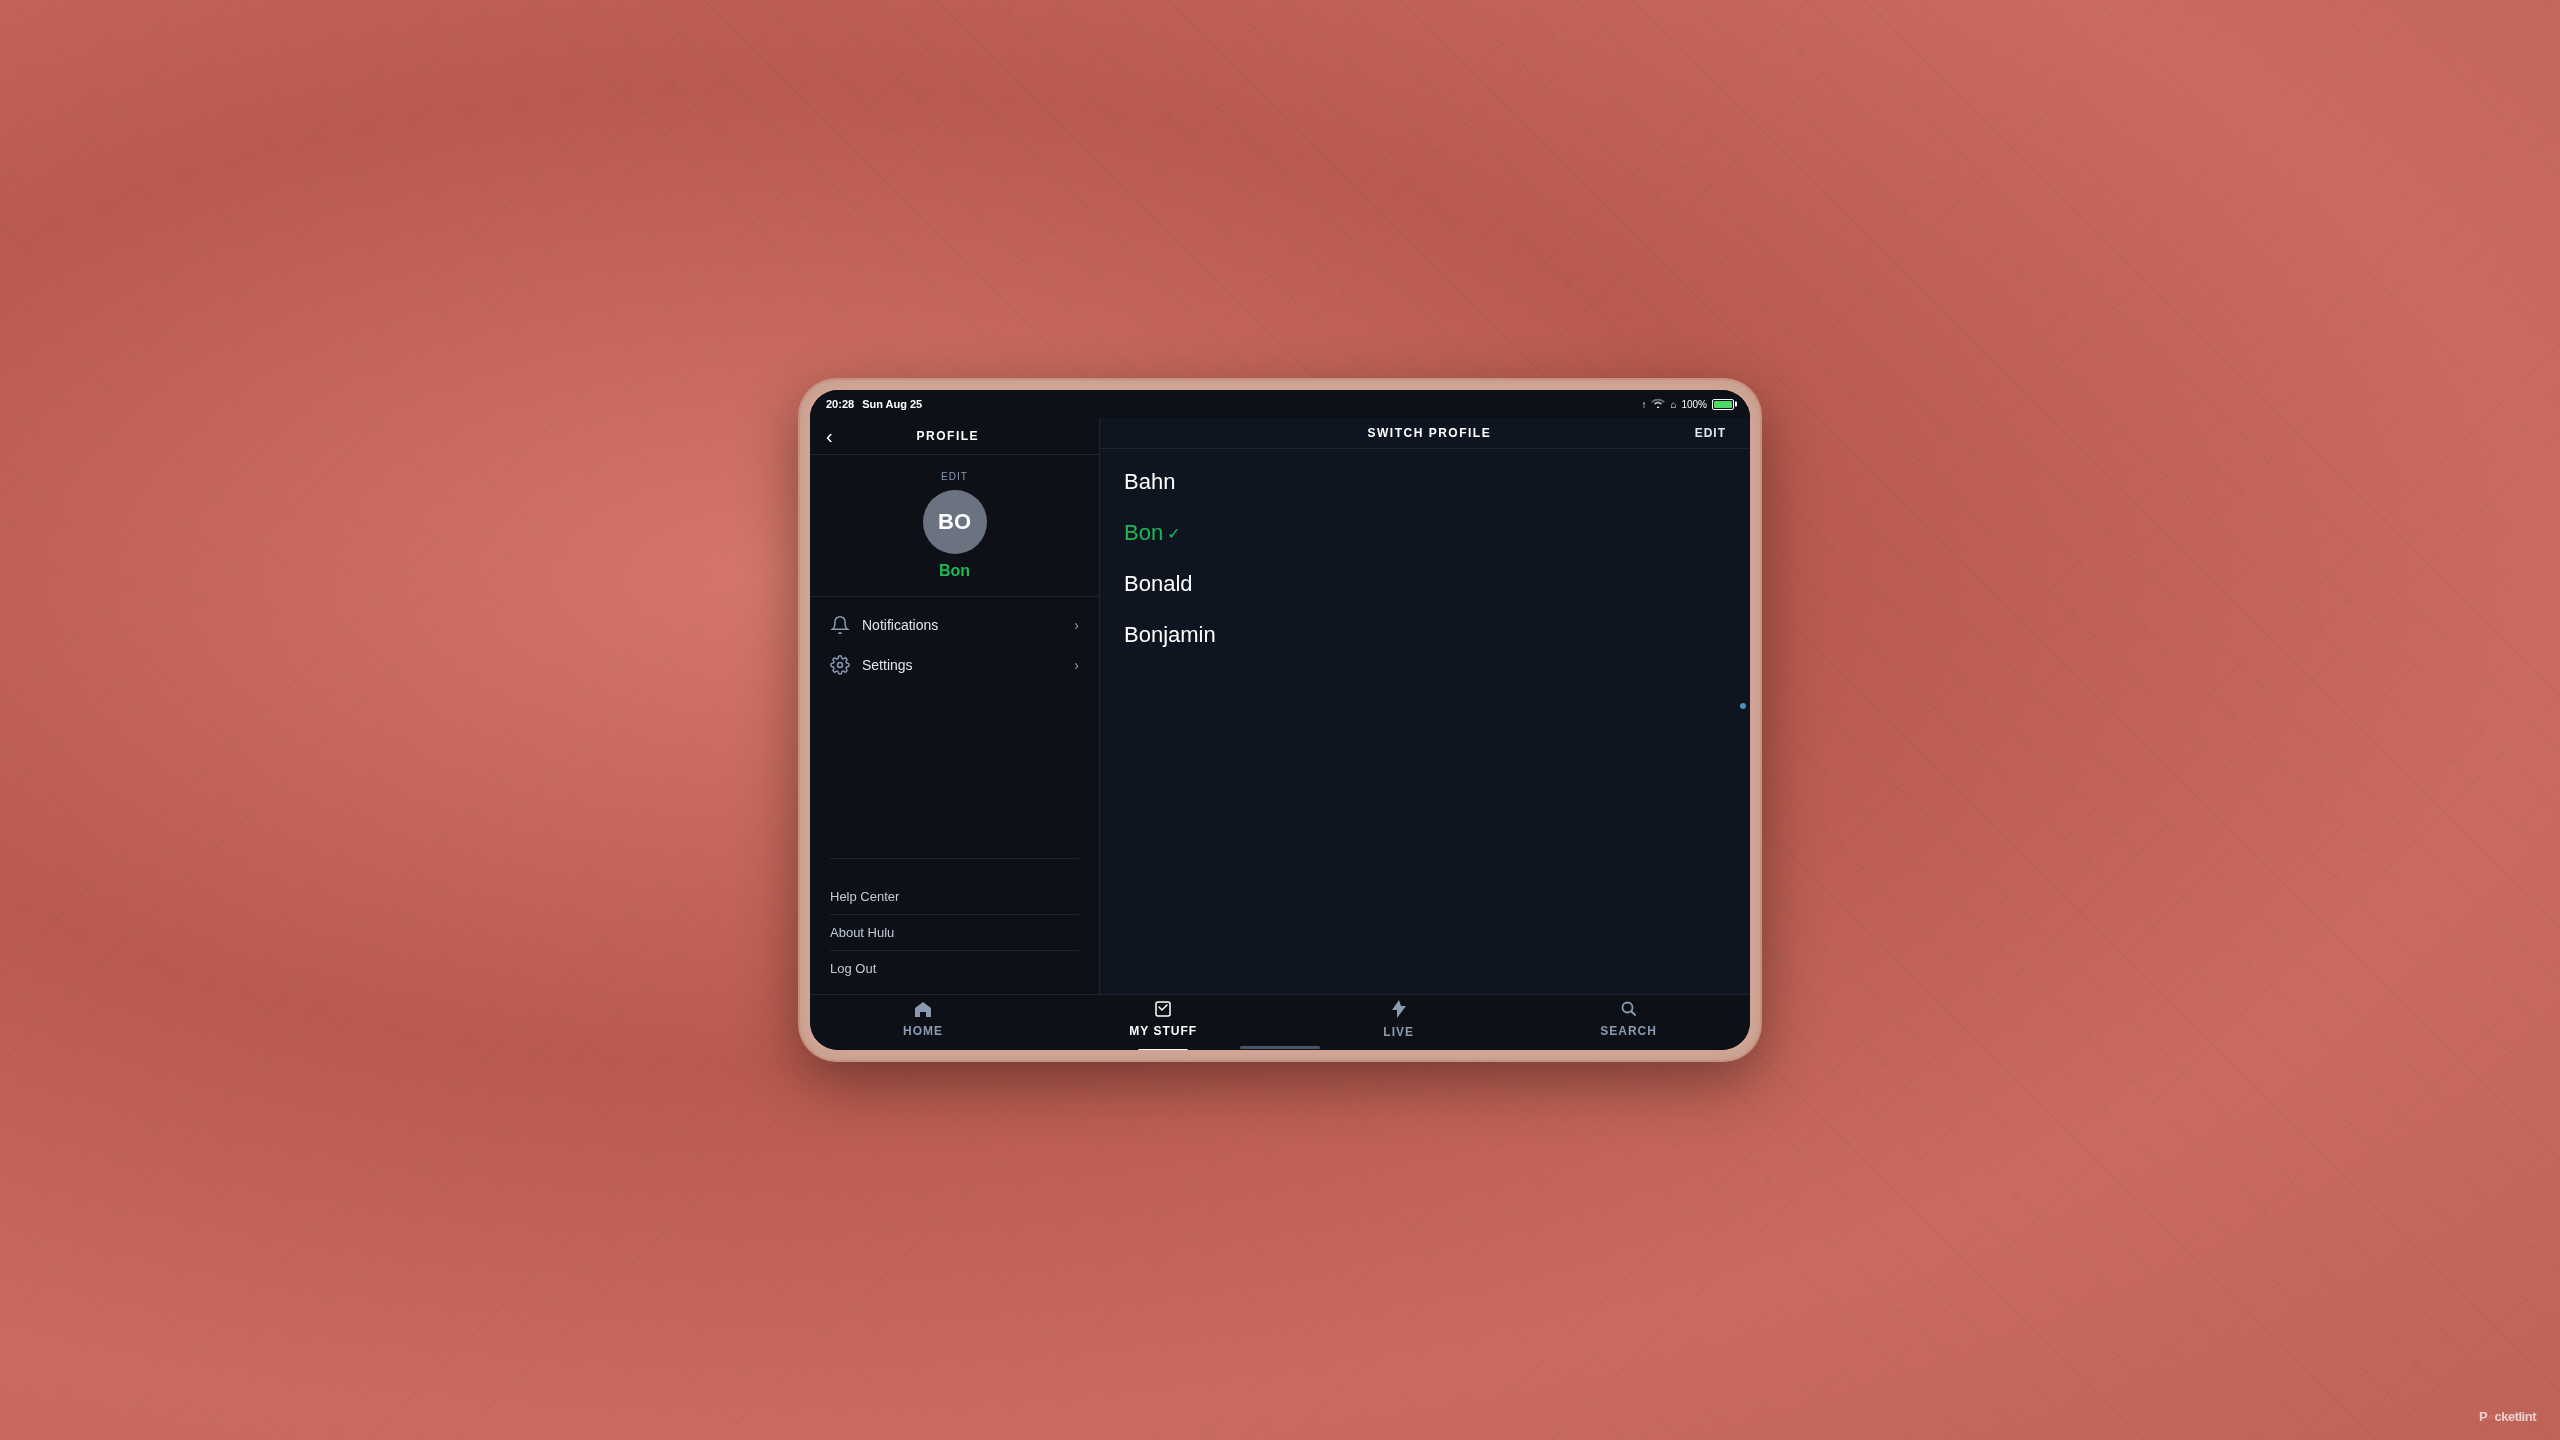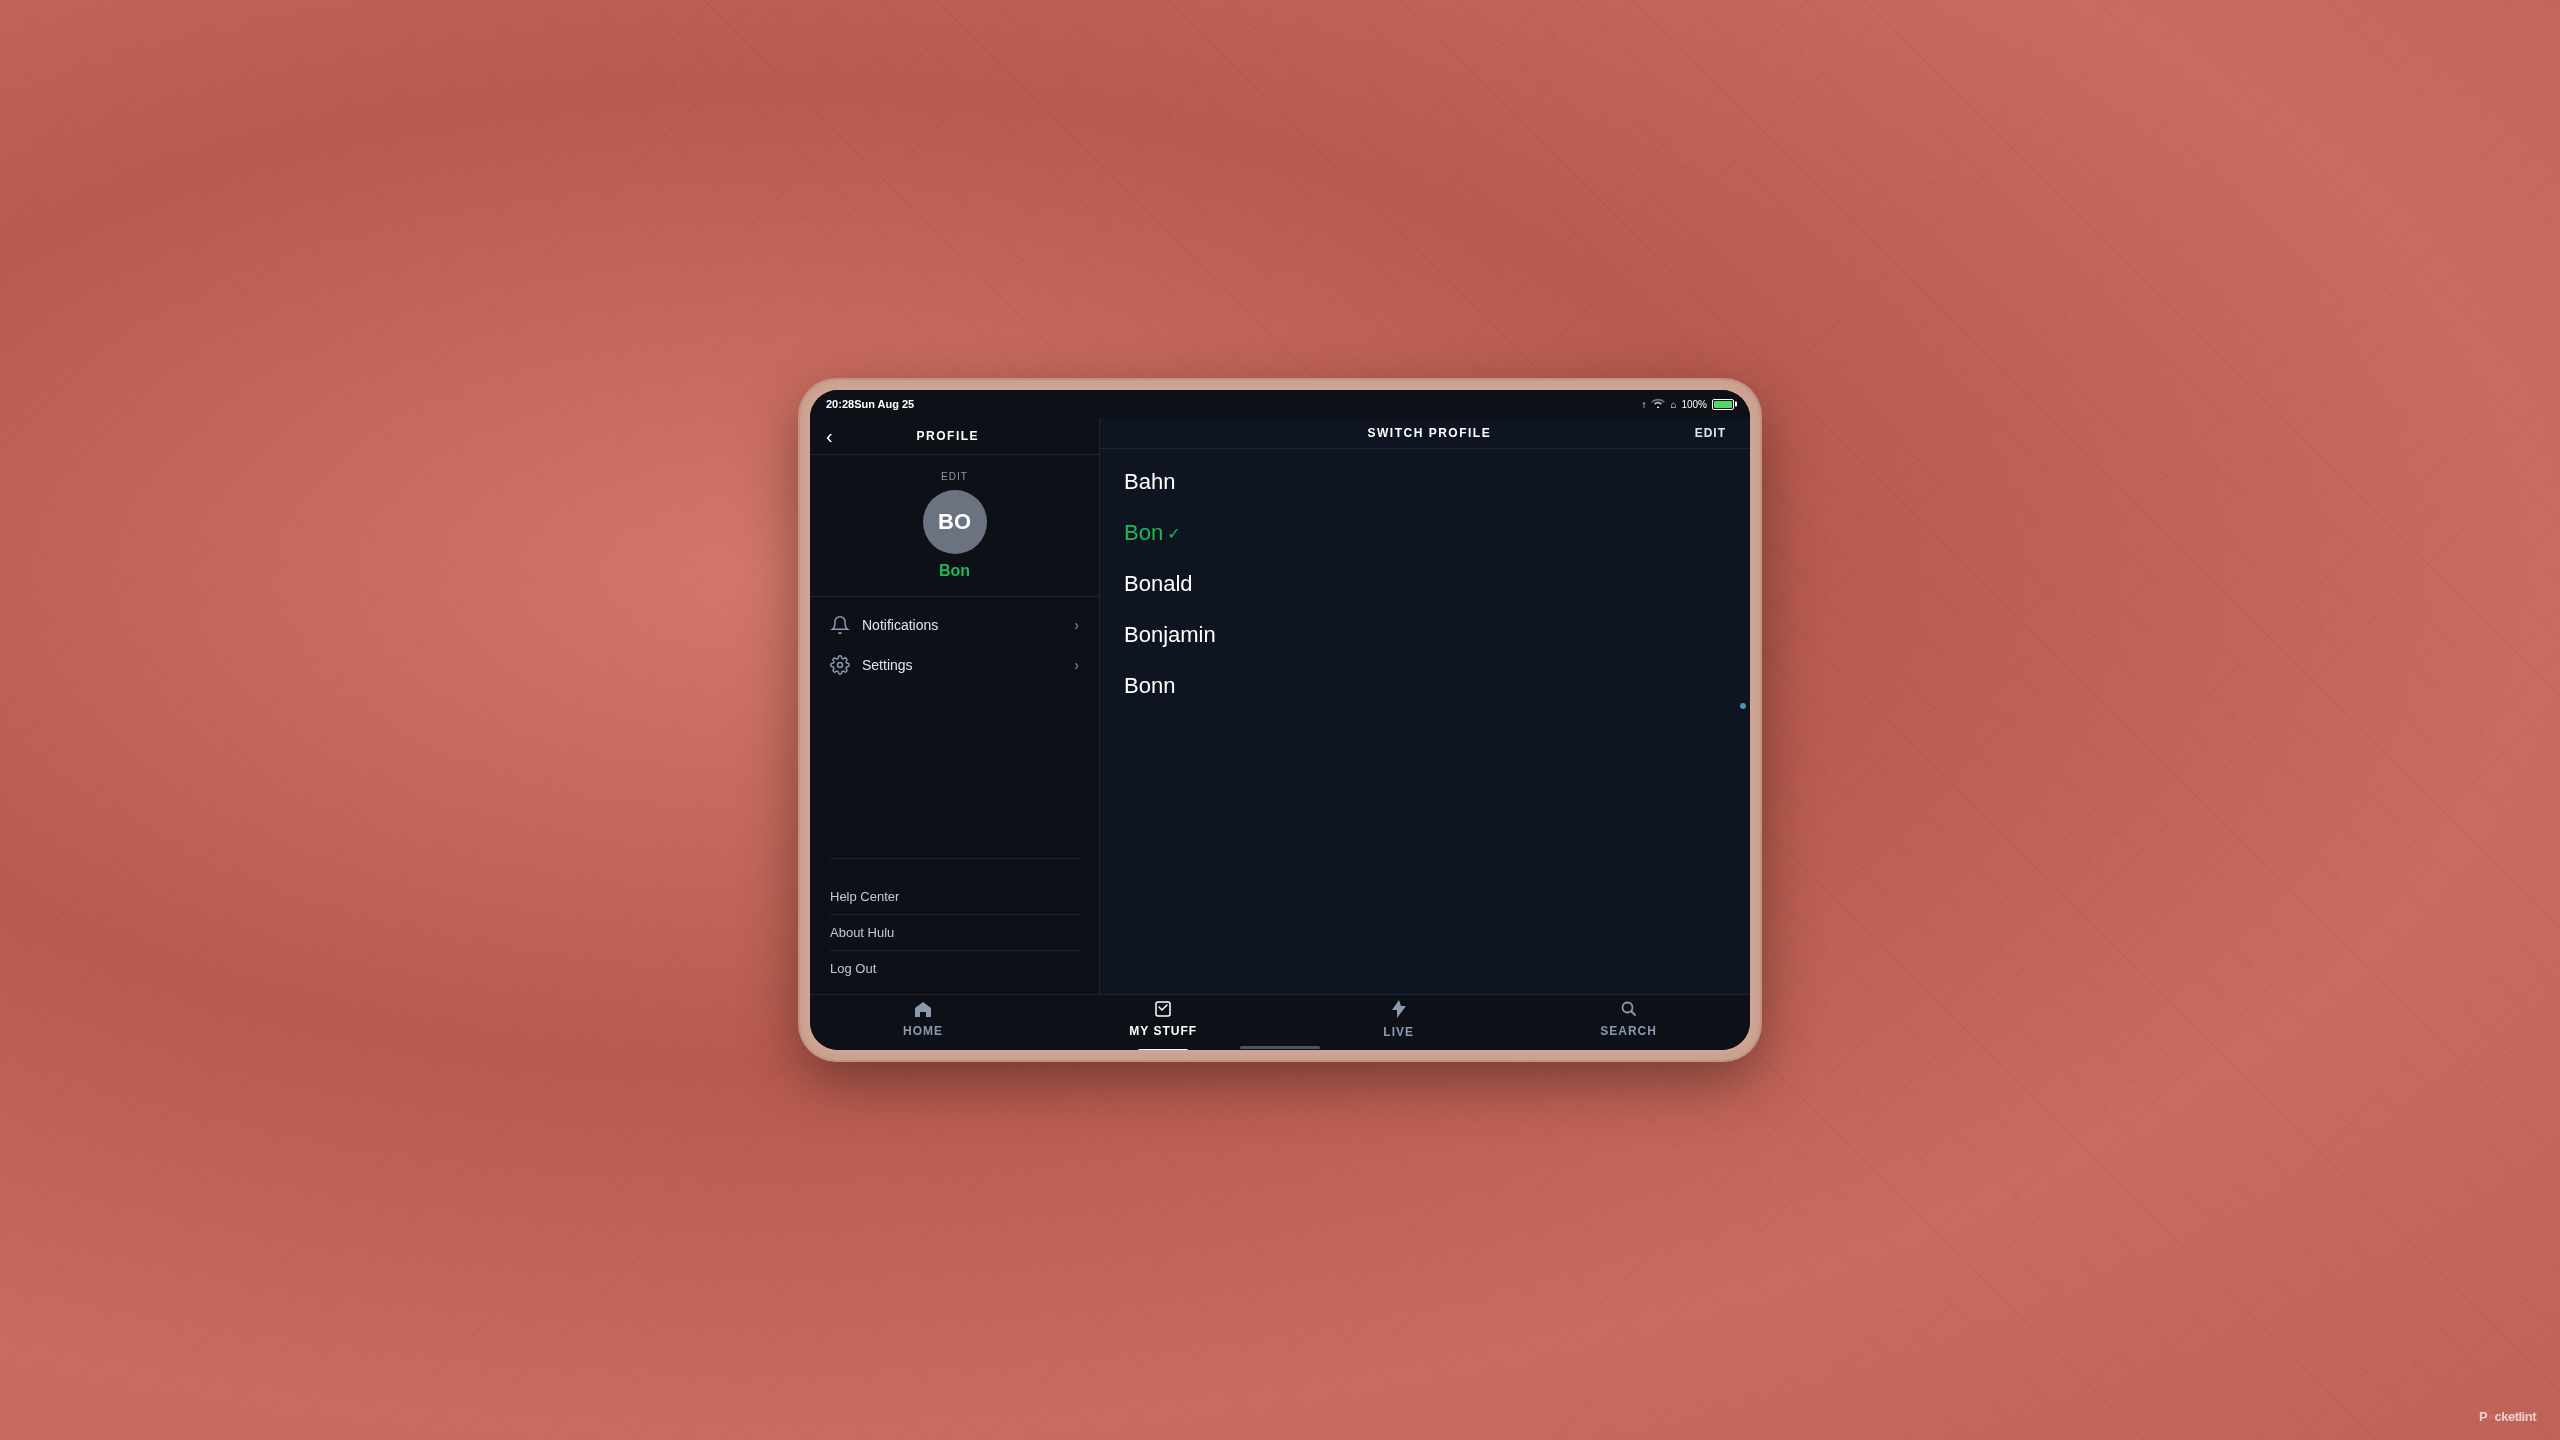--- a/index.html
+++ b/index.html
@@ -434,21 +434,21 @@
       height: 20px;
     }
   </style>
 </head>
 <body>
 
 <div class="tablet-frame">
   <div class="tablet-screen">
 
     <div class="status-bar">
-      <div style="display:flex;align-items:center;">
+      <div style="display:flex;gap:8px;align-items:center;">
         <span class="status-time">20:28</span>
         <span class="status-time">Sun Aug 25</span>
       </div>
       <div class="status-right">
         <span class="status-icon">↑</span>
         <span class="status-icon">
           <svg width="14" height="10" viewBox="0 0 14 10" fill="white">
             <path d="M7 8.5a1 1 0 1 1 0 2 1 1 0 0 1 0-2z"></path>
             <path d="M7 5.5c1.1 0 2.1.45 2.83 1.17L11 5.5C9.9 4.4 8.53 3.75 7 3.75S4.1 4.4 3 5.5l1.17 1.17C4.9 5.95 5.9 5.5 7 5.5z" opacity="0.7"></path>
             <path d="M7 2.5c2.2 0 4.18.9 5.6 2.35l1.17-1.17C12.12 1.88 9.7.75 7 .75S1.88 1.88.23 3.68L1.4 4.85C2.82 3.4 4.8 2.5 7 2.5z" opacity="0.4"></path>
@@ -539,23 +539,20 @@
           </div>
 
           <div class="profile-item">
             <span class="profile-item-name">Bonald</span>
           </div>
 
           <div class="profile-item">
             <span class="profile-item-name">Bonjamin</span>
           </div>
 
-          <div class="profile-item">
-            <span class="profile-item-name">Bonn</span>
-          </div>
 
 
         </div>
 
         <div class="scroll-indicator"></div>
 
       </div>
 
     </div>
 

